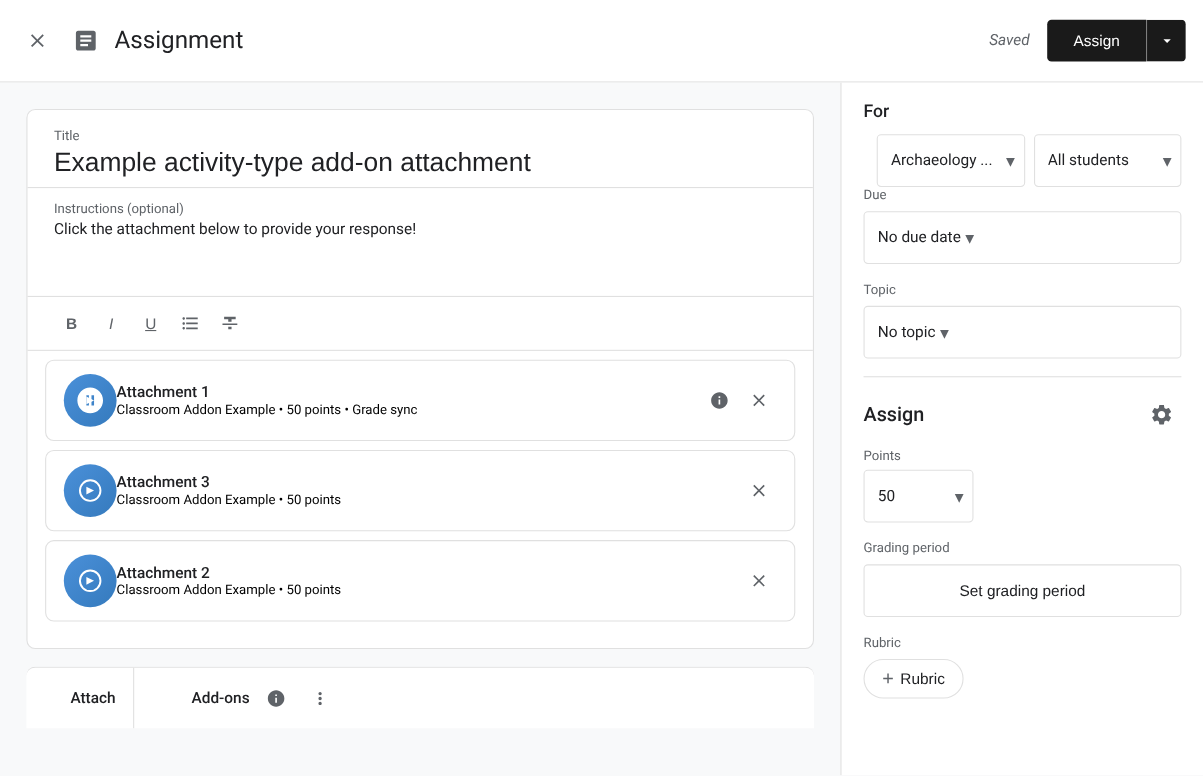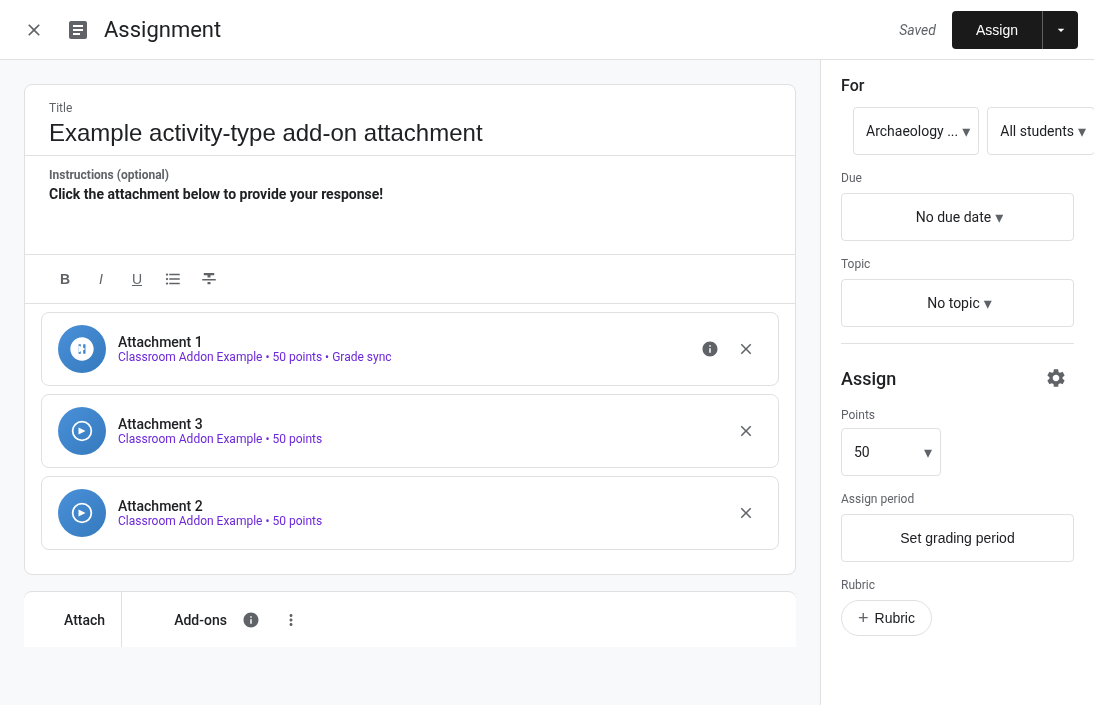--- a/index.html
+++ b/index.html
@@ -11,21 +11,21 @@
       overflow: hidden;
       display: flex;
       flex-direction: column;
     }
 
     
     .header {
       display: flex;
       align-items: center;
       padding: 0 16px;
-      height: 60px;
+      height: 75px;
       background: #fff;
       border-bottom: 1px solid #e0e0e0;
       flex-shrink: 0;
     }
     .header-close {
       width: 36px; height: 36px;
       display: flex; align-items: center; justify-content: center;
       cursor: pointer;
       border-radius: 50%;
       margin-right: 8px;
@@ -114,21 +114,20 @@
       font-weight: 400;
       color: #202124;
       width: 100%;
       border: none;
       outline: none;
       background: transparent;
     }
 
     .instructions-section {
       padding: 12px 24px 8px 24px;
-      font-weight: bold;
     }
     .instructions-label {
       font-size: 12px;
       color: #5f6368;
       margin-bottom: 4px;
     }
     .instructions-text {
       font-size: 14px;
       color: #202124;
       min-height: 60px;
@@ -153,21 +152,20 @@
     }
 
     .attachment-item {
       display: flex;
       align-items: center;
       padding: 12px 16px;
       border: 1px solid #e0e0e0;
       border-radius: 8px;
       margin: 8px 16px;
       background: #fff;
-      gap: 12px;
     }
     .attachment-icon {
       width: 48px; height: 48px;
       border-radius: 50%;
       background: linear-gradient(135deg, #4a90d9 0%, #357abd 100%);
       display: flex; align-items: center; justify-content: center;
       flex-shrink: 0;
     }
     .attachment-icon svg {
       width: 28px; height: 28px;
@@ -175,21 +173,21 @@
     .attachment-info {
       flex: 1;
     }
     .attachment-name {
       font-size: 14px;
       font-weight: 500;
       color: #202124;
     }
     .attachment-meta {
       font-size: 12px;
-      color: #6d28d9;
+      color: #000000;
     }
     .attachment-actions {
       display: flex;
       gap: 4px;
       align-items: center;
     }
     .icon-btn {
       width: 32px; height: 32px;
       display: flex; align-items: center; justify-content: center;
       border-radius: 50%;
@@ -226,38 +224,37 @@
       font-weight: 500;
       padding: 0 16px;
       height: 100%;
       display: flex; align-items: center;
       gap: 8px;
       cursor: pointer;
     }
 
     
     .right-panel {
-      width: 274px;
+      width: 330px;
       background: #fff;
       border-left: 1px solid #e0e0e0;
       padding: 16px 20px;
       overflow-y: auto;
       flex-shrink: 0;
     }
     .section-header {
       font-size: 16px;
       color: #202124;
       font-weight: 500;
       margin-bottom: 12px;
     }
 
     .dropdown-row {
       display: flex;
       gap: 8px;
-      margin-bottom: 16px;
       padding-left: 12px;
     }
     .dropdown {
       flex: 1;
       border: 1px solid #e0e0e0;
       border-radius: 4px;
       padding: 0 8px 0 12px;
       height: 48px;
       display: flex;
       align-items: center;
@@ -284,21 +281,21 @@
       border: 1px solid #e0e0e0;
       border-radius: 4px;
       padding: 0 8px 0 12px;
       height: 48px;
       display: flex;
       align-items: center;
       cursor: pointer;
       background: #fff;
       font-size: 14px;
       color: #202124;
-      justify-content: center;
+      justify-content: flex-start;
       margin-bottom: 16px;
     }
 
     .divider {
       height: 1px;
       background: #e0e0e0;
       margin: 8px 0 16px 0;
     }
 
     .grading-header {
@@ -598,21 +595,21 @@
     <div class="grade-category-row">
       <div class="points-col">
         <div class="col-label">Points</div>
         <div class="points-dropdown">
           <span>50</span>
           <span class="dropdown-arrow">▾</span>
         </div>
       </div>
     </div>
 
-    <div class="grading-period-label">Assign period</div>
+    <div class="grading-period-label">Grading period</div>
     <button class="set-grading-period-btn">Set grading period</button>
 
     <div class="rubric-label">Rubric</div>
     <button class="add-rubric-btn">
       <span style="font-size: 18px; color: #5f6368;">+</span>
       <span>Rubric</span>
     </button>
   </div>
 </div>
 

